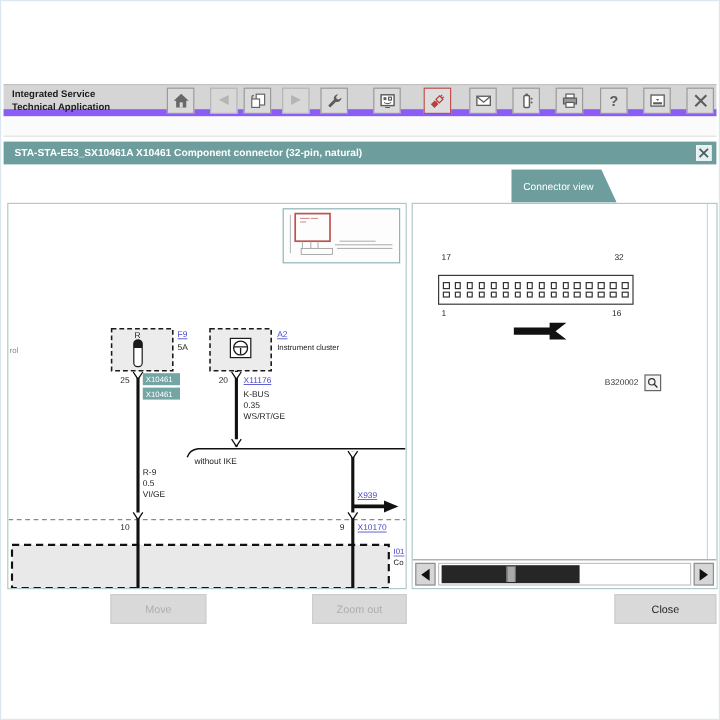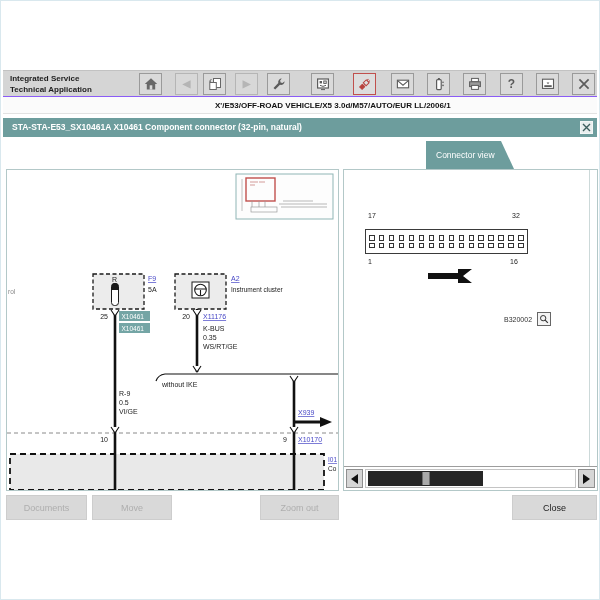--- a/index.html
+++ b/index.html
@@ -1,20 +1,20 @@
 <!DOCTYPE html>
 <html><head>
 <meta charset="utf-8">
 <style>
   * { margin:0; padding:0; box-sizing:border-box; }
   html,body { width:600px; height:600px; background:#fff; font-family:"Liberation Sans",sans-serif; }
   .page { position:relative; width:600px; height:600px; background:#fff; border:1px solid #d9e8ee; overflow:hidden; }
 
   
-  .toolbar { position:absolute; left:2px; top:69px; width:594px; height:27px; background:#d5d5d5; border-top:1px solid #c2c2c2; border-bottom:1px solid #8b5cf6; }
+  .toolbar { position:absolute; left:2px; top:69px; width:594px; height:27px; background:#d5d5d5; border-top:1px solid #c2c2c2; border-bottom:6px solid #8b5cf6; }
   .app-title { position:absolute; left:7px; top:2px; font-size:8px; font-weight:700; color:#1c1c1c; line-height:11px; letter-spacing:0; }
   .tbtn { position:absolute; top:2px; width:23px; height:22px; background:#dadada; border:1px solid #9a9a9a; display:flex; align-items:center; justify-content:center; padding:0; cursor:pointer; }
   .tbtn.flat { border-color:#b5b5b5; background:#d8d8d8; }
   .tbtn.red { border:1px solid #c0504d; background:#ddd; }
   .tbtn .glyph { font-size:10px; color:#5a5a5a; font-weight:700; line-height:1; }
   .tbtn.dis .glyph { color:#b5b5b5; }
 
   
   .vinrow { position:absolute; left:2px; top:96px; width:594px; height:17px; background:#fbfbfb; border-bottom:1px solid #e2e2e2; font-size:8px; }
   .vinrow .lbl { position:absolute; color:#666; top:21px;font-family:Liberation Serif, serif; }
@@ -155,21 +155,20 @@
     <button class="tbtn" style="left:569px">
       <svg width="16" height="16" viewBox="0 0 16 16">
           <path d="M3.4 3.4 L12.6 12.6 M12.6 3.4 L3.4 12.6" stroke="#5c5c5c" stroke-width="1.7"></path>
         </svg>
     </button>
   </div>
 
   <div class="vinrow">
     <span class="lbl" style="left:9px">VIN:</span>
     <span class="lbl" style="left:186px">CAR:</span>
-    <span class="val" style="left:212px">X'/E53/OFF-ROAD VEHICLE/X5 3.0d/M57/AUTO/EUR LL/2006/1</span>
   </div>
 
   <div class="dtitle">
     <span>STA-STA-E53_SX10461A X10461 Component connector (32-pin, natural)</span>
     <button class="dclose">
       <svg width="9" height="9" viewBox="0 0 9 9">
           <path d="M1 1 L8 8 M8 1 L1 8" stroke="#3c5e5e" stroke-width="1.4"></path>
         </svg>
     </button>
   </div>
@@ -329,18 +328,17 @@
         <div class="sb-thumb">
             <div class="sb-grip"></div>
           </div>
       </div>
       <button class="sb-btn r">
           <span class="tri-r"></span>
         </button>
     </div>
   </div>
 
-  <button class="bbtn dis" style="left:5px; width:81px">Documents</button>
   <button class="bbtn dis" style="left:91px; width:80px">Move</button>
   <button class="bbtn dis" style="left:259px; width:79px">Zoom out</button>
   <button class="bbtn" style="left:511px; width:85px">Close</button>
 
 </div>
 
 </body></html>

